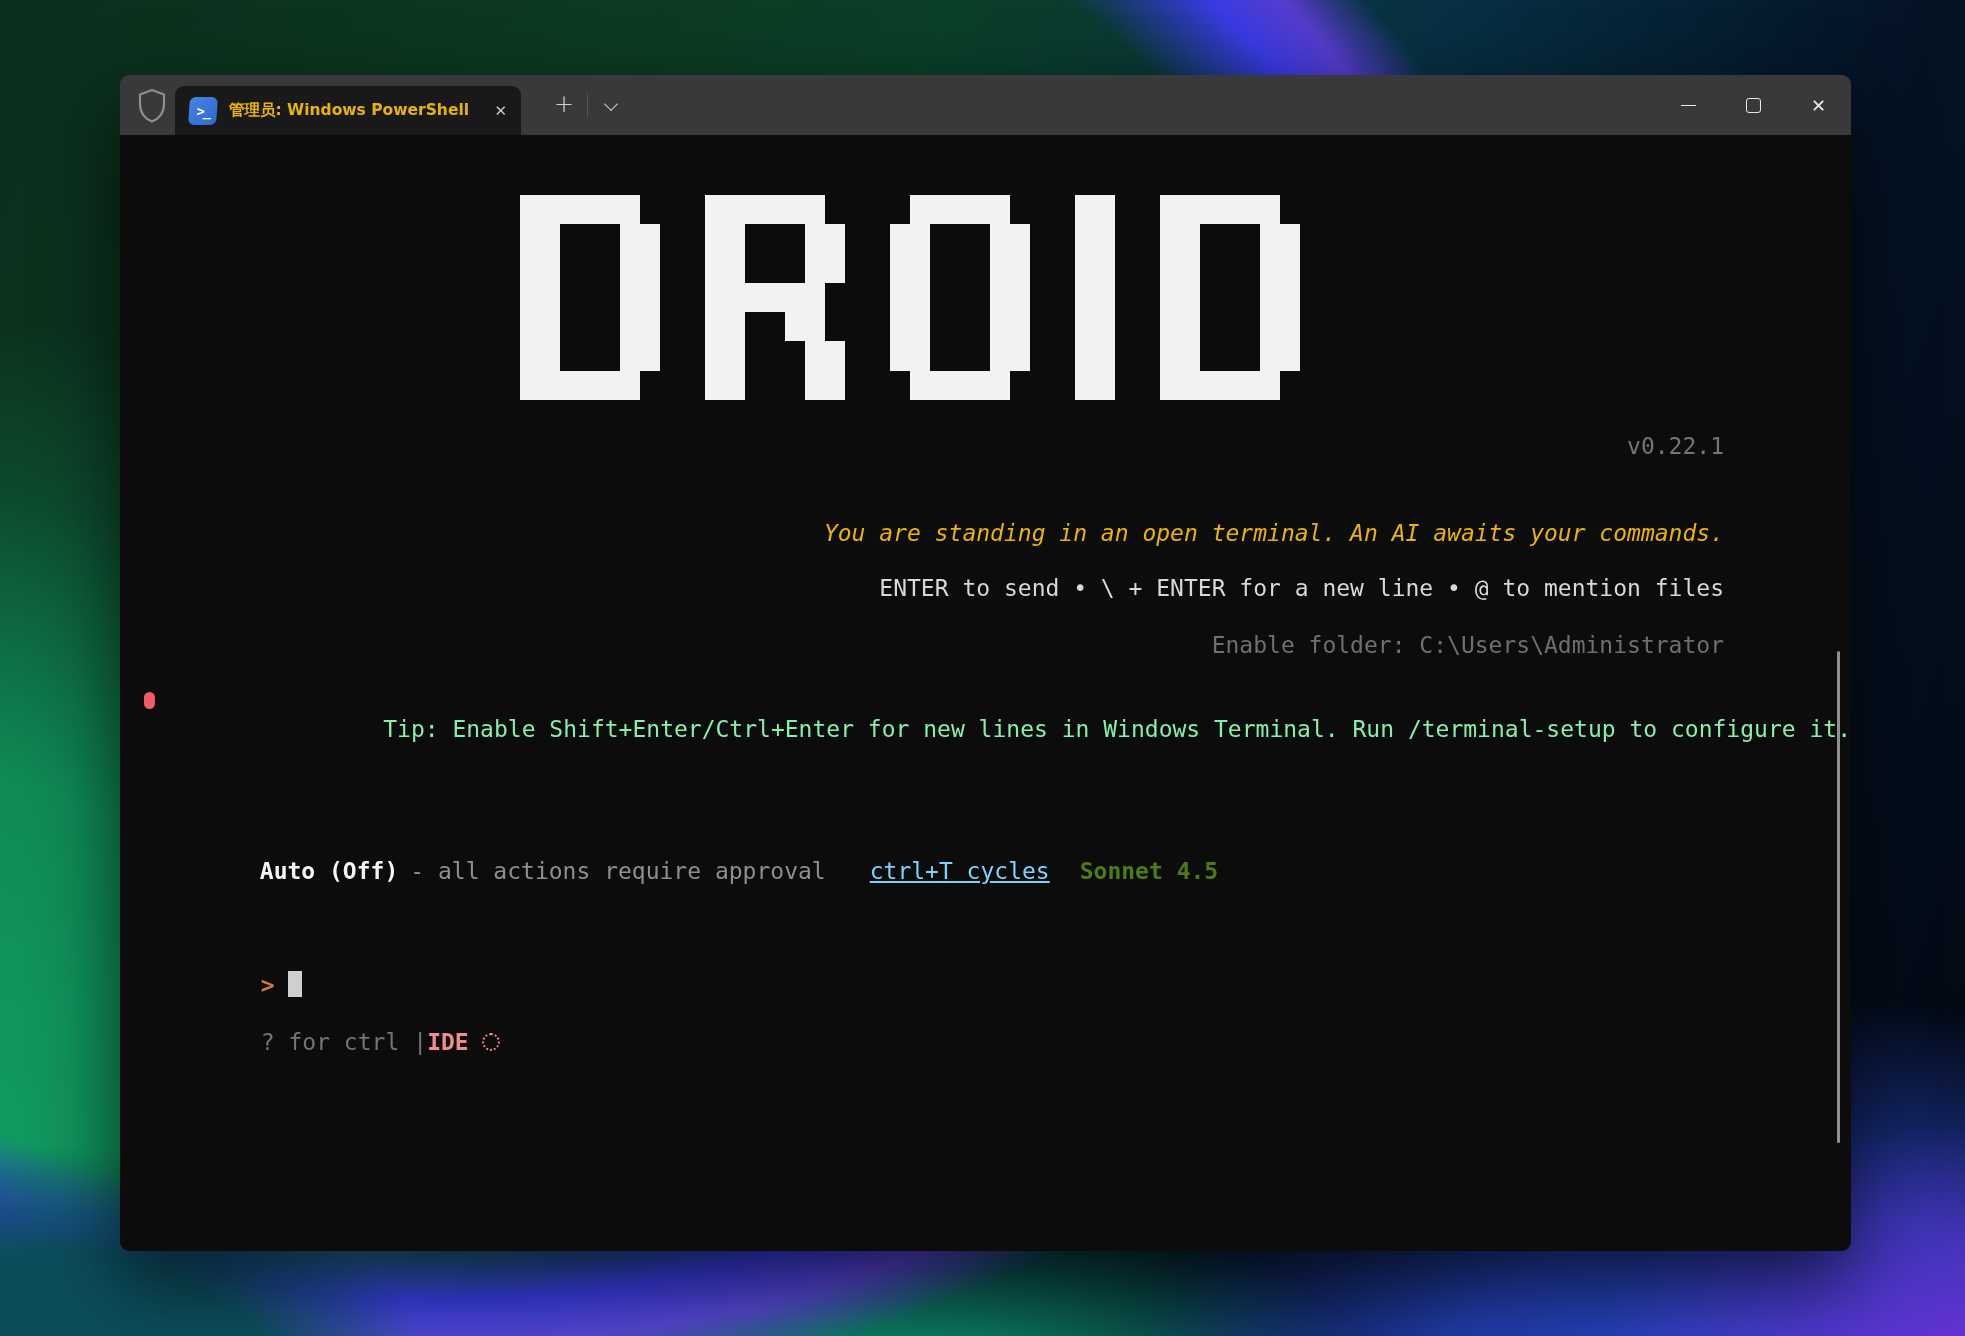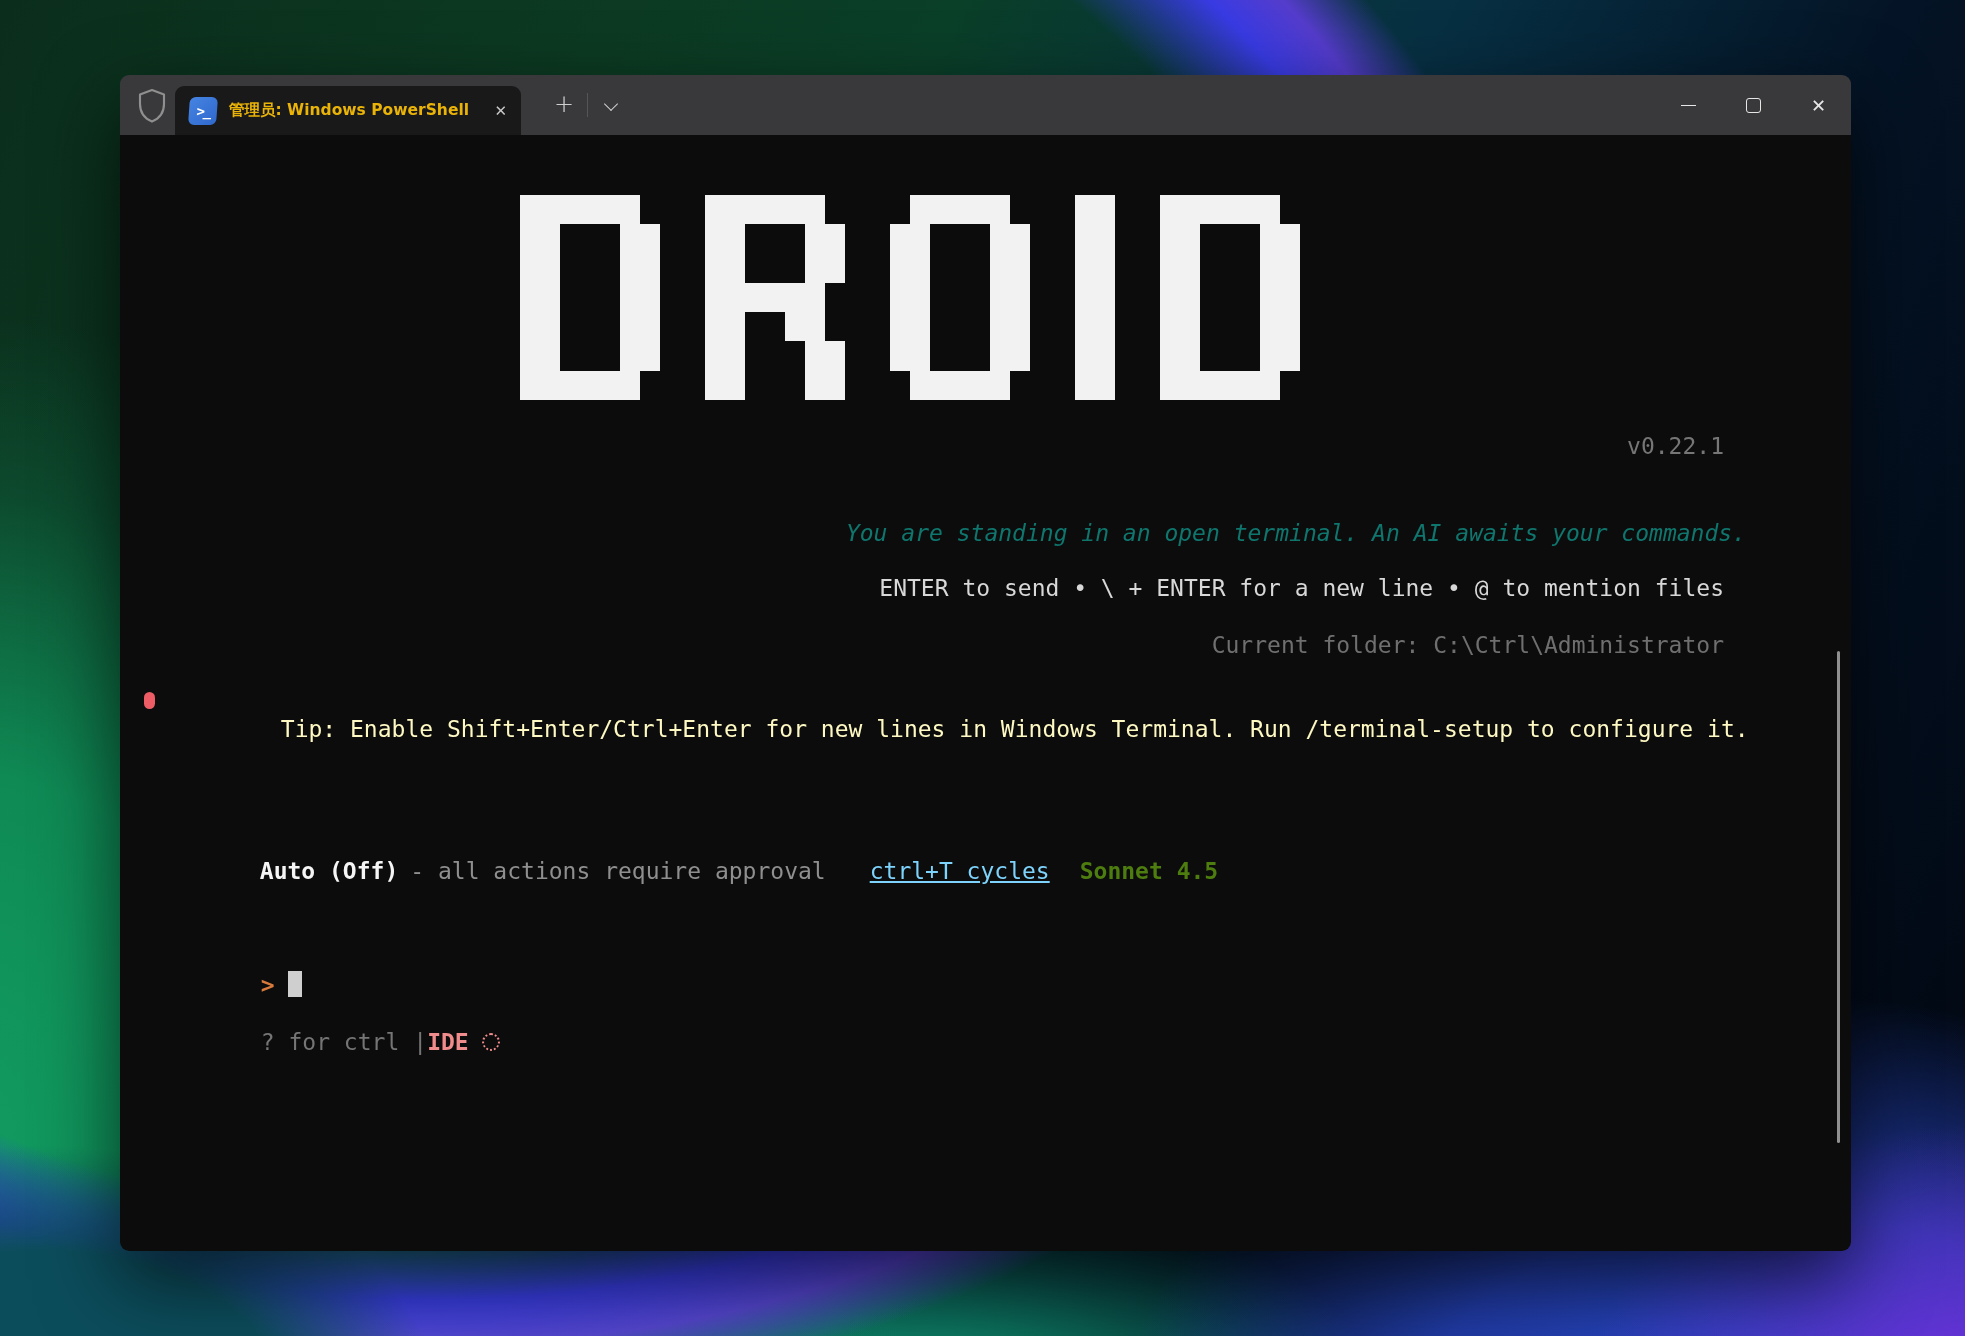--- a/index.html
+++ b/index.html
@@ -56,24 +56,24 @@
           font-family:"DejaVu Sans Mono",monospace; font-size:23px; color:#d6d6d6; }
   .center { width:1604px; text-align:right; }
   .line { line-height:29px; white-space:pre; }
 
   #logo { display:flex; margin:60px 0 0 400px; height:205px; }
   .logo-letter { display:grid; grid-auto-rows:29.3px; margin-right:45px; }
   .logo-letter:last-child { margin-right:0; }
   .logo-letter .on { background:var(--c-logo,#f2f2f2); }
 
   .version   { margin-top:32px; color:#767676; }
-  .tagline   { margin-top:58px; font-style:italic; color:#0f766e;padding-left:22px; }
+  .tagline   { margin-top:58px; font-style:italic; color:#eab308; }
   .hints     { margin-top:26px; color:#d8d8d8; }
   .folder    { margin-top:28px; color:#6f6f6f; }
-  .tipline   { margin-top:26px; padding-left:50px; position:relative; color:#fef9c3; }
+  .tipline   { margin-top:26px; padding-left:50px; position:relative; color:#86efac;text-align:right; }
   .tip-bullet{ position:absolute; left:24px; top:6px; width:11px; height:17px;
                border-radius:6px; background:var(--c-accent_red,#ee5d66); }
   .statusline{ margin-top:55px; padding-left:29px; }
   .st-mode   { color:#f5f5f5; font-weight:bold;text-align:center; }
   .st-desc   { color:#8f8f8f; margin-left:12px; }
   .st-cycle  { color:#7dd3fc; margin-left:44px;text-decoration:underline; }
   .st-model  { color:#4d7c0f; font-weight:bold; margin-left:30px; }
   .promptline{ margin-top:27px; padding-left:30px; height:30px; }
   .prompt-ch { color:var(--c-accent_orange,#d97a3d); font-weight:bold; }
   .cursor    { display:inline-block; width:14px; height:26px; background:#cfcfcf;
@@ -348,21 +348,21 @@
             <div></div>
           </div>
         </div>
 
       <div class="line center version">v0.22.1</div>
 
       <div class="line center tagline">You are standing in an open terminal. An AI awaits your commands.</div>
 
       <div class="line center hints">ENTER to send • \ + ENTER for a new line • @ to mention files</div>
 
-      <div class="line center folder">Current folder: C:\Ctrl\Administrator</div>
+      <div class="line center folder">Enable folder: C:\Users\Administrator</div>
 
       <div class="line tipline">
         <span class="tip-bullet"></span><span>Tip: Enable Shift+Enter/Ctrl+Enter for new lines in Windows Terminal. Run /terminal-setup to configure it.</span>
       </div>
 
       <div class="line statusline">
         <span class="st-mode">Auto (Off)</span><span class="st-desc">- all actions require approval</span><span class="st-cycle">ctrl+T cycles</span><span class="st-model">Sonnet 4.5</span>
       </div>
 
       <div class="line promptline">

